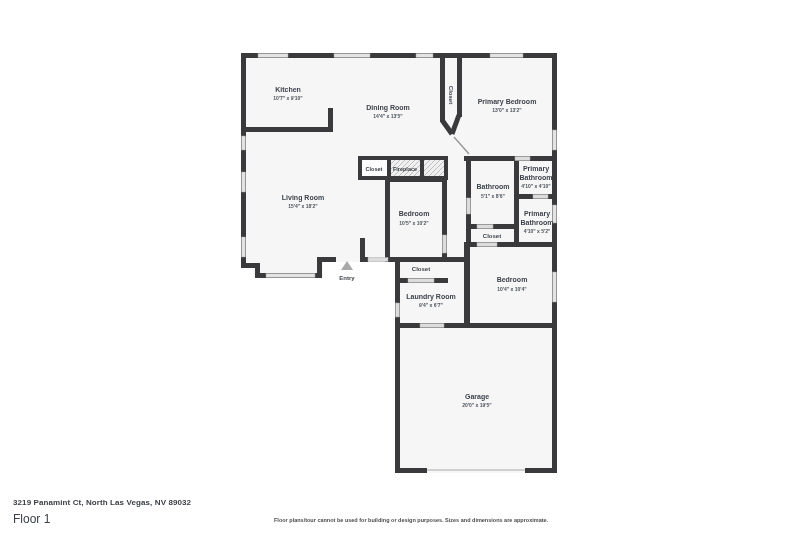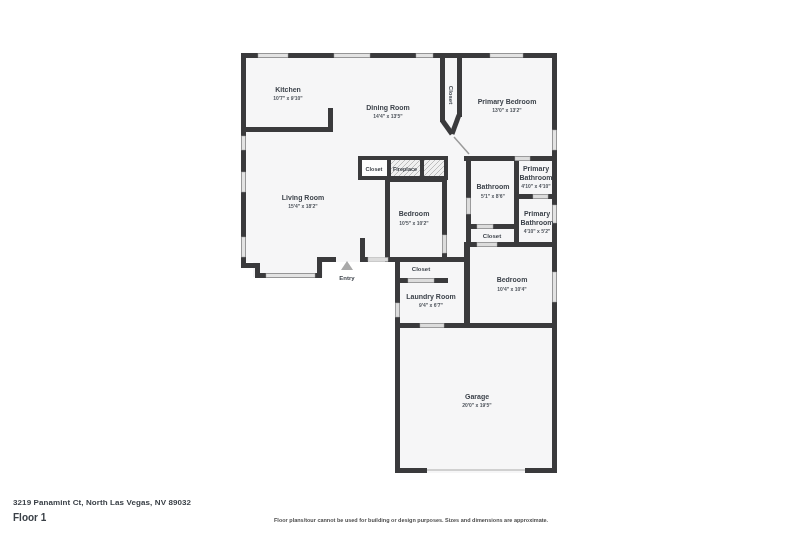--- a/index.html
+++ b/index.html
@@ -7,21 +7,21 @@
        font-family:"Liberation Sans",sans-serif;}
   .stage{position:absolute;left:0;top:0;width:800px;height:533px;}
   svg{display:block;}
   
   .rn{font-family:"Liberation Sans",sans-serif;font-size:7px;font-weight:bold;fill:#3d434b;text-anchor:middle;}
   .rn-sm{font-family:"Liberation Sans",sans-serif;font-size:6px;font-weight:bold;fill:#3d434b;text-anchor:middle;}
   .rd{font-family:"Liberation Sans",sans-serif;font-size:5px;font-weight:600;fill:#4c525a;text-anchor:middle;}
   .fp{font-family:"Liberation Sans",sans-serif;font-size:5.5px;font-weight:bold;fill:#33383f;text-anchor:middle;}
   
   .address{position:absolute;left:13px;top:498px;font-size:8px;font-weight:bold;color:#3a4047;letter-spacing:0.1px;}
-  .floor-label{position:absolute;left:13px;top:512px;font-size:10px;font-weight:bold;color:#3a4047;}
+  .floor-label{position:absolute;left:13px;top:512px;font-size:12px;font-weight:normal;color:#3a4047;}
   .disclaimer{position:absolute;left:274px;top:517px;font-size:5.5px;font-weight:600;color:#4b4b4b;}
 </style>
 </head>
 <body>
 
 <div class="stage">
 <svg width="800" height="533" viewBox="0 0 800 533">
   <defs>
     <pattern id="hatch" patternUnits="userSpaceOnUse" width="5" height="5">
       <rect width="5" height="5" fill="#f0f0f0"></rect>

